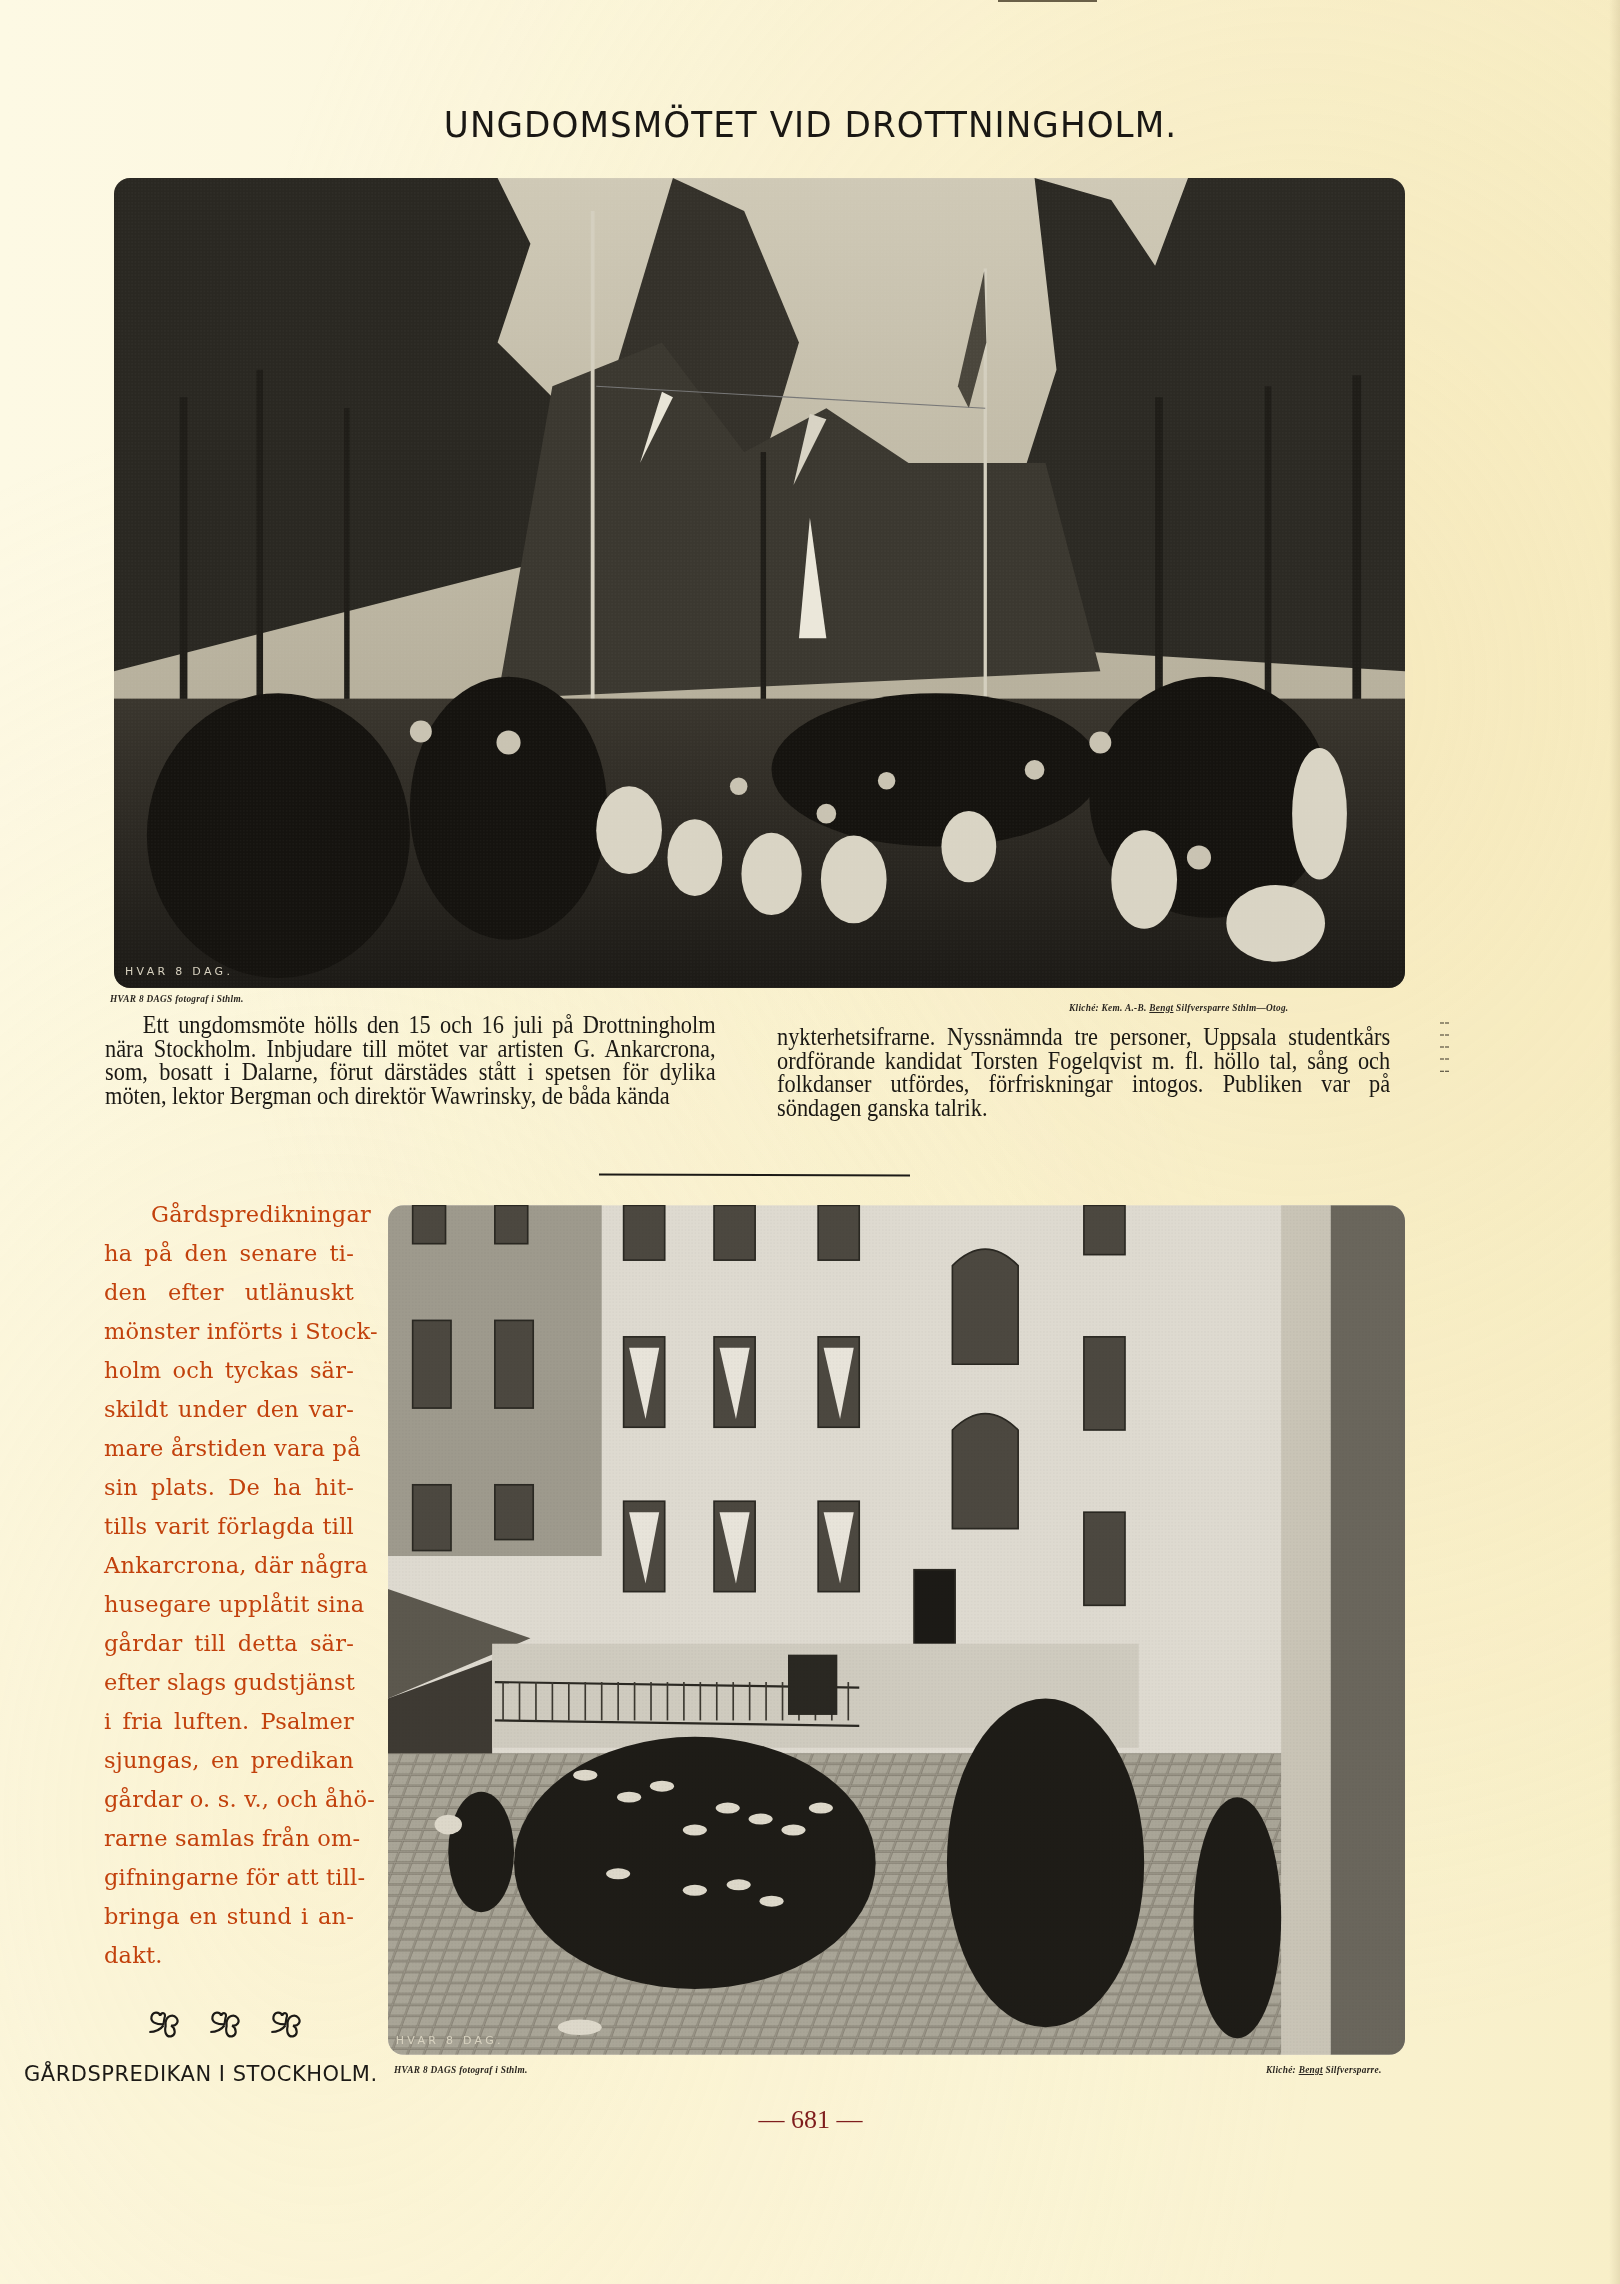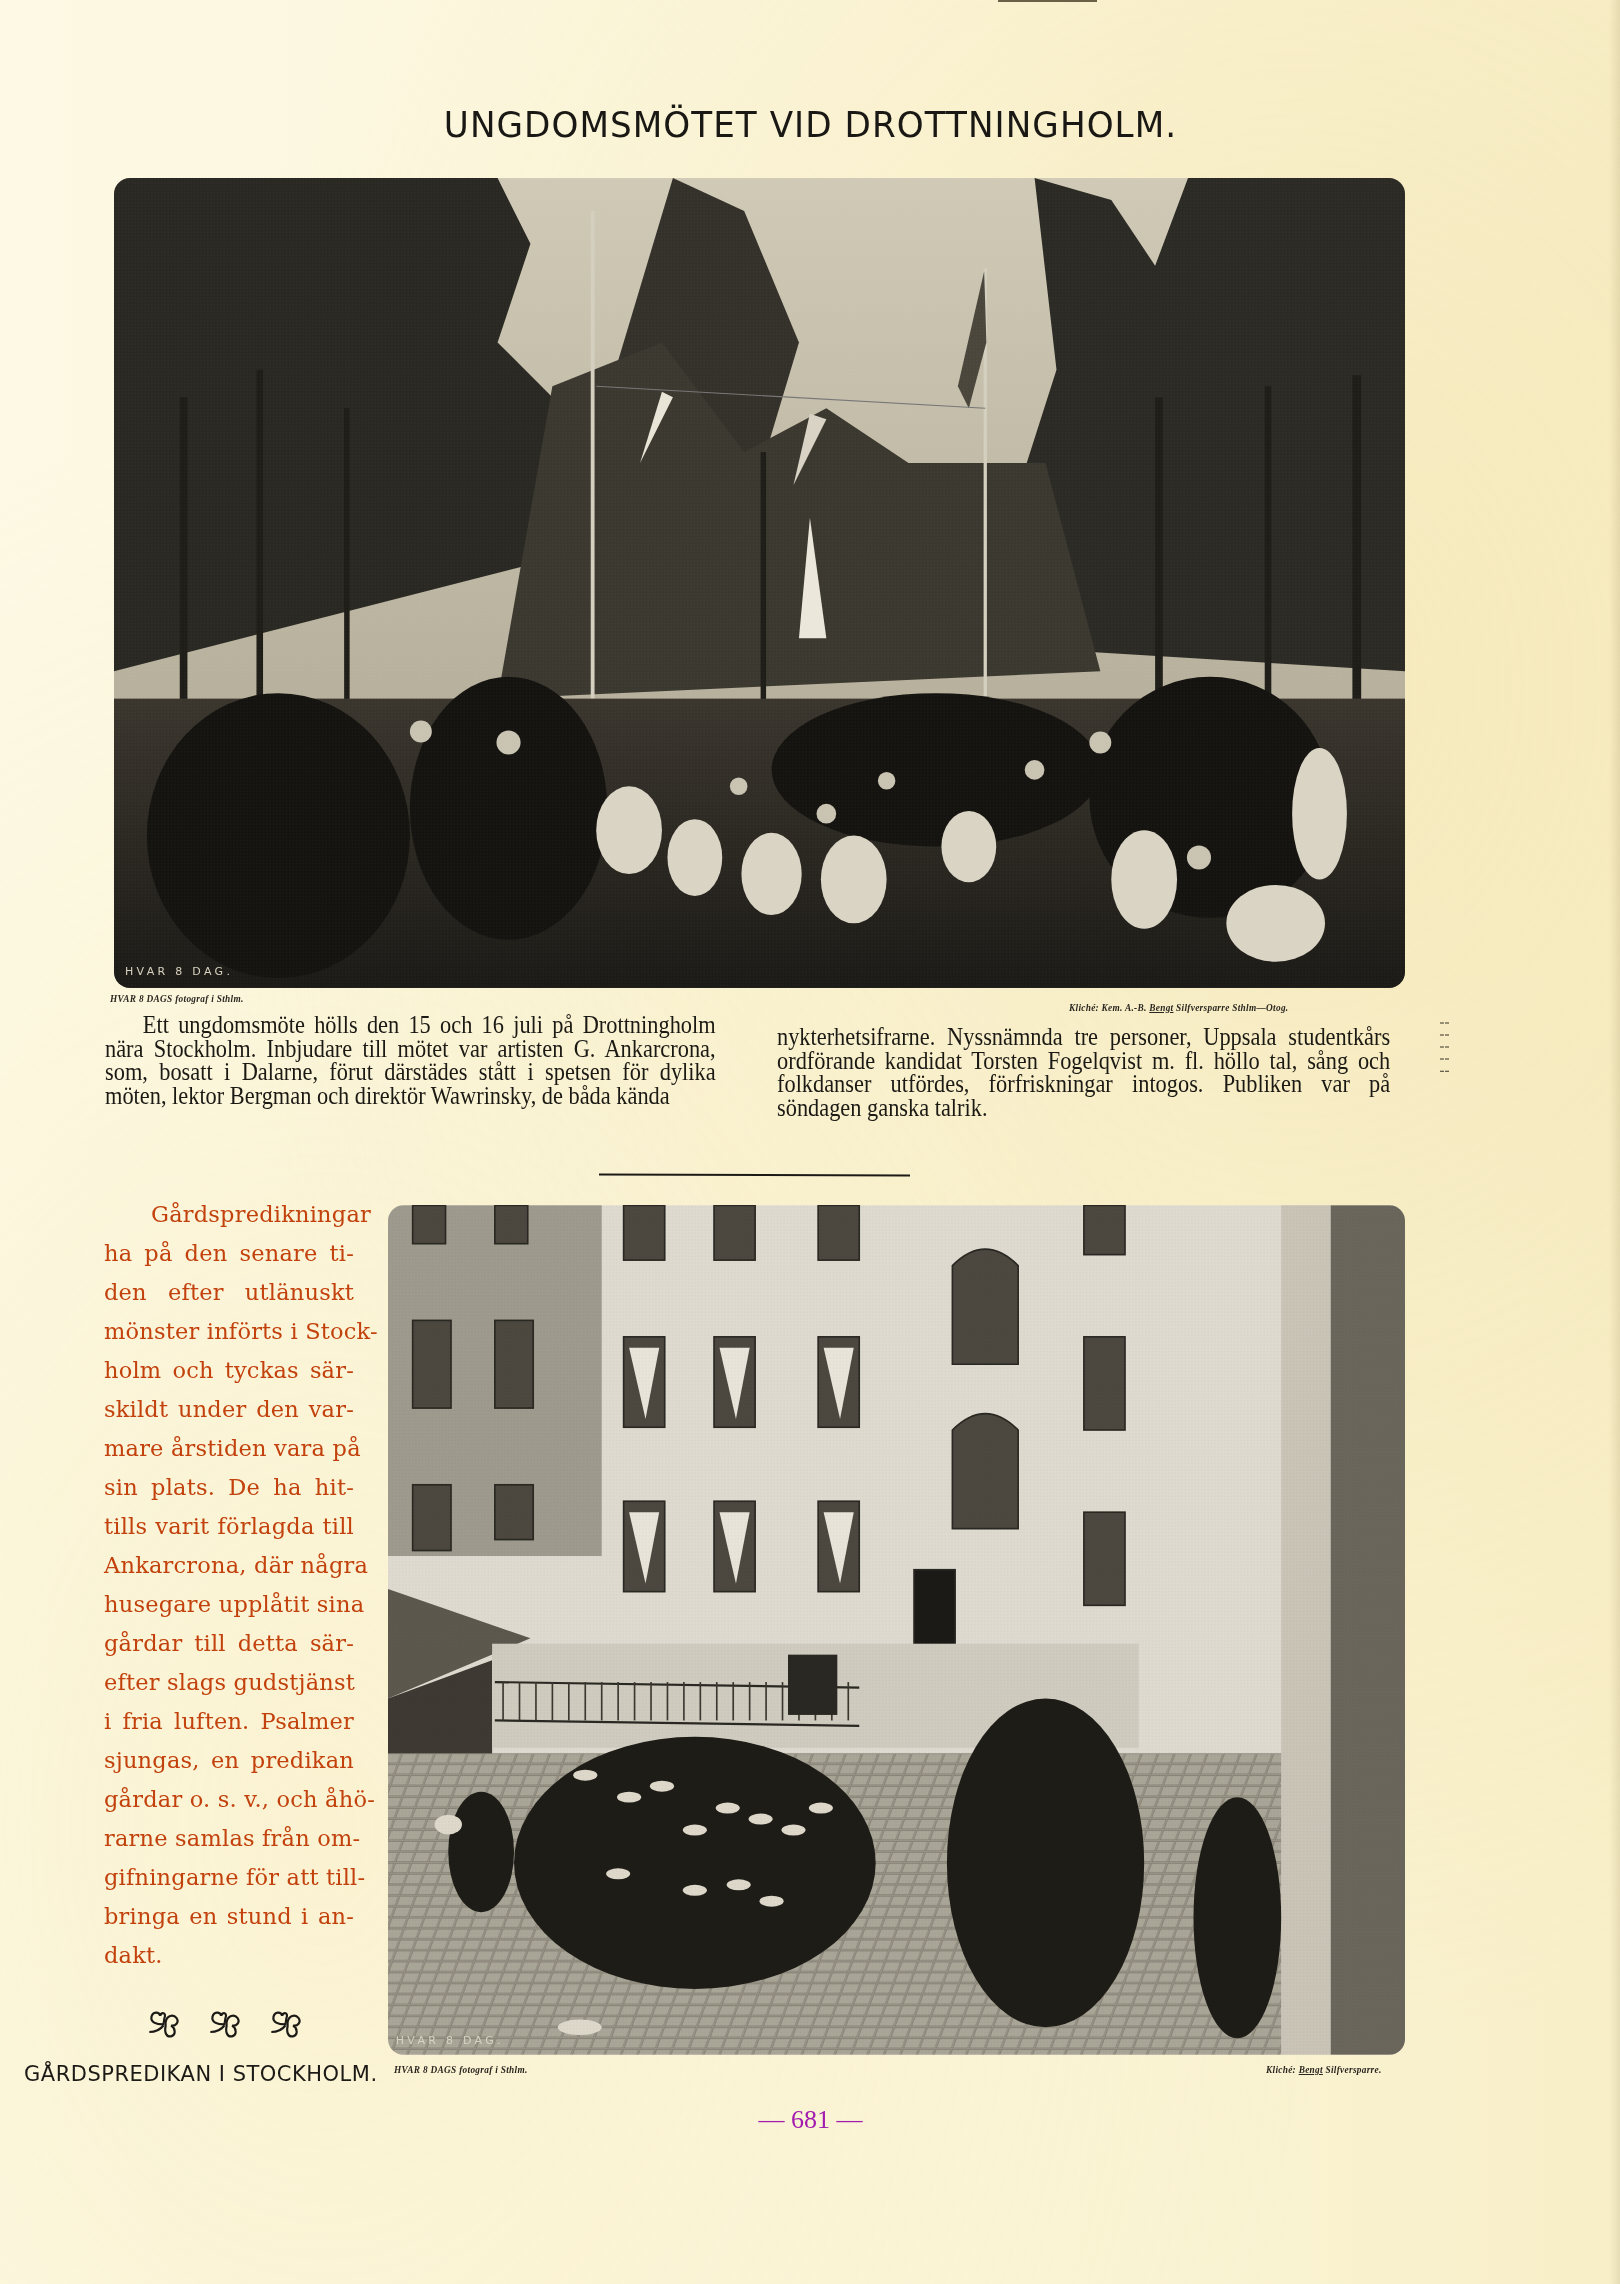--- a/index.html
+++ b/index.html
@@ -71,21 +71,21 @@
   .clover { width: 39px; height: 39px; }
 
   .caption2 {
     left: 0; width: 1427px; top: 2062px; text-align: left;
     font-family: "DejaVu Sans", "Liberation Sans", sans-serif; font-size: 21px; letter-spacing: 0.5px;
     color: #1c1a16;
     padding-left: 24px;
   }
   .pagenum {
     left: 0; width: 1621px; top: 2105px; text-align: center;
-    font-family: "Liberation Serif", "DejaVu Serif", serif; font-size: 26px; color: #a21caf;
+    font-family: "Liberation Serif", "DejaVu Serif", serif; font-size: 26px; color: #7f1d1d;
   }
   .ul { text-decoration: underline; }
   .marks { font-family: "DejaVu Sans Mono", monospace; font-size: 10px; color: #3a3428; }
 </style>
 </head>
 <body>
 
 <div class="top-strip"></div>
 <div class="right-edge"></div>
 

